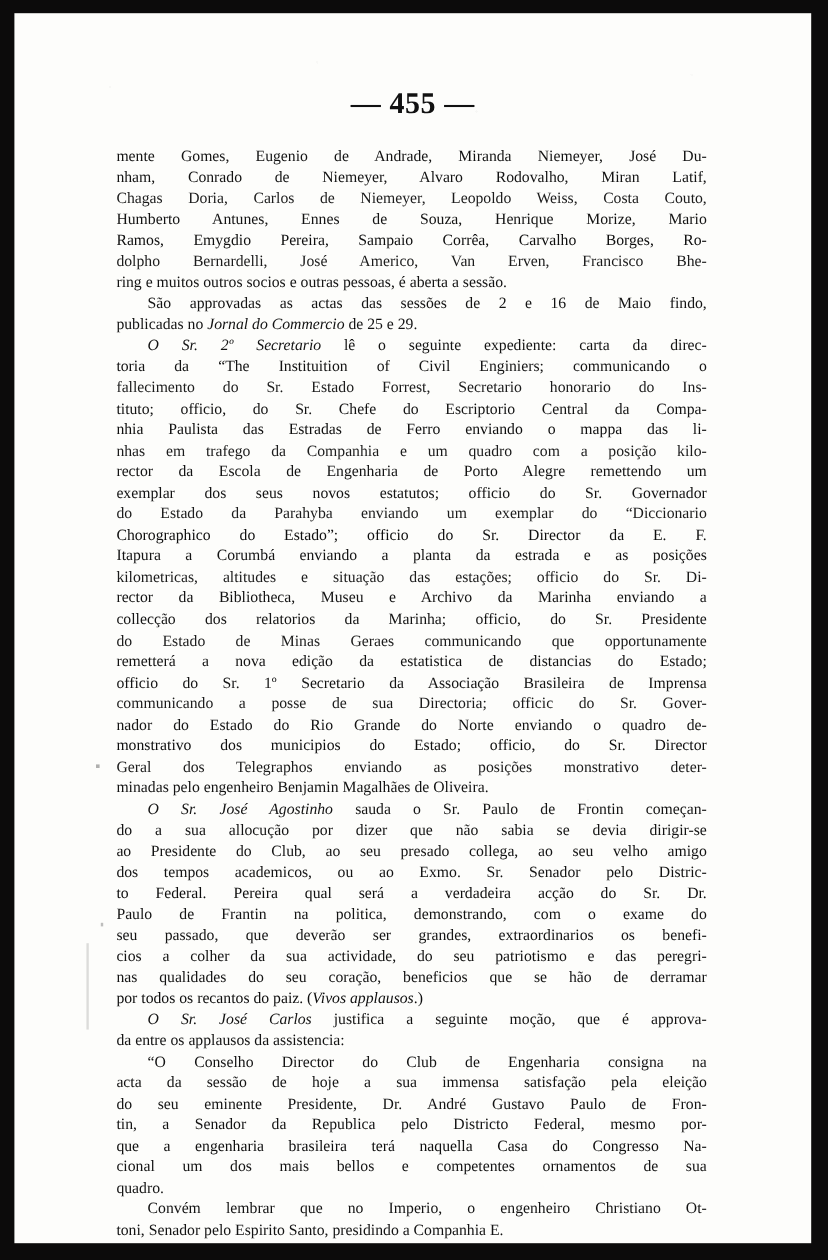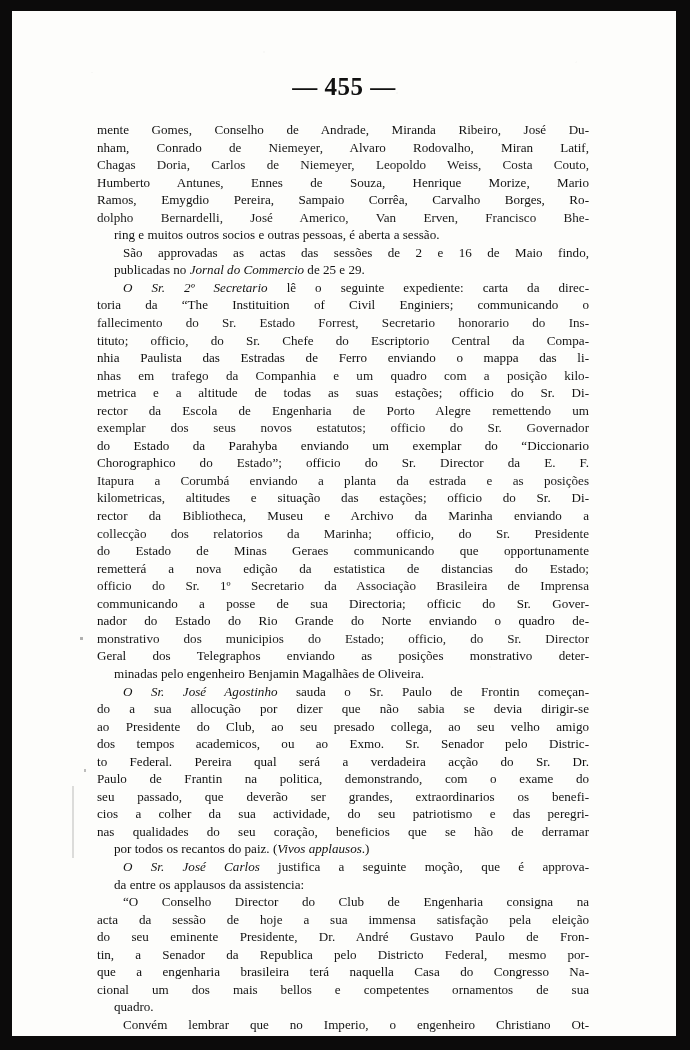--- a/index.html
+++ b/index.html
@@ -106,21 +106,20 @@
   
   .ln {
     display: block;
     white-space: pre;
     text-align: justify;
     text-align-last: justify;
   }
   
   .ln.last {
     text-align-last: left;
-    margin-left: 17px;
   }
   .ln.indent {
     text-indent: 26px;
   }
 
   i, .it {
     font-style: italic;
   }
 
   
@@ -135,40 +134,39 @@
 
     <div class="paper-noise"></div>
     <div class="scan-streak"></div>
     <div class="scan-speck-a"></div>
     <div class="scan-speck-b"></div>
 
     <div class="folio">— 455 —</div>
 
     <div class="textblock" id="textblock">
         <p class="para">
-          <span class="ln">mente Gomes, Conselho de Andrade, Miranda Ribeiro, José Du-</span>
+          <span class="ln">mente Gomes, Eugenio de Andrade, Miranda Niemeyer, José Du-</span>
           <span class="ln">nham, Conrado de Niemeyer, Alvaro Rodovalho, Miran Latif,</span>
           <span class="ln">Chagas Doria, Carlos de Niemeyer, Leopoldo Weiss, Costa Couto,</span>
           <span class="ln">Humberto Antunes, Ennes de Souza, Henrique Morize, Mario</span>
           <span class="ln">Ramos, Emygdio Pereira, Sampaio Corrêa, Carvalho Borges, Ro-</span>
           <span class="ln">dolpho Bernardelli, José Americo, Van Erven, Francisco Bhe-</span>
           <span class="ln last">ring e muitos outros socios e outras pessoas, é aberta a sessão.</span>
         </p>
         <p class="para">
           <span class="ln indent">São approvadas as actas das sessões de 2 e 16 de Maio findo,</span>
           <span class="ln last">publicadas no <i>Jornal do Commercio</i> de 25 e 29.</span>
         </p>
         <p class="para">
           <span class="ln indent"><i>O Sr. 2º Secretario</i> lê o seguinte expediente: carta da direc-</span>
           <span class="ln">toria da “The Instituition of Civil Enginiers; communicando o</span>
           <span class="ln">fallecimento do Sr. Estado Forrest, Secretario honorario do Ins-</span>
           <span class="ln">tituto; officio, do Sr. Chefe do Escriptorio Central da Compa-</span>
           <span class="ln">nhia Paulista das Estradas de Ferro enviando o mappa das li-</span>
           <span class="ln">nhas em trafego da Companhia e um quadro com a posição kilo-</span>
-          <span class="ln">metrica e a altitude de todas as suas estações; officio do Sr. Di-</span>
           <span class="ln">rector da Escola de Engenharia de Porto Alegre remettendo um</span>
           <span class="ln">exemplar dos seus novos estatutos; officio do Sr. Governador</span>
           <span class="ln">do Estado da Parahyba enviando um exemplar do “Diccionario</span>
           <span class="ln">Chorographico do Estado”; officio do Sr. Director da E. F.</span>
           <span class="ln">Itapura a Corumbá enviando a planta da estrada e as posições</span>
           <span class="ln">kilometricas, altitudes e situação das estações; officio do Sr. Di-</span>
           <span class="ln">rector da Bibliotheca, Museu e Archivo da Marinha enviando a</span>
           <span class="ln">collecção dos relatorios da Marinha; officio, do Sr. Presidente</span>
           <span class="ln">do Estado de Minas Geraes communicando que opportunamente</span>
           <span class="ln">remetterá a nova edição da estatistica de distancias do Estado;</span>

